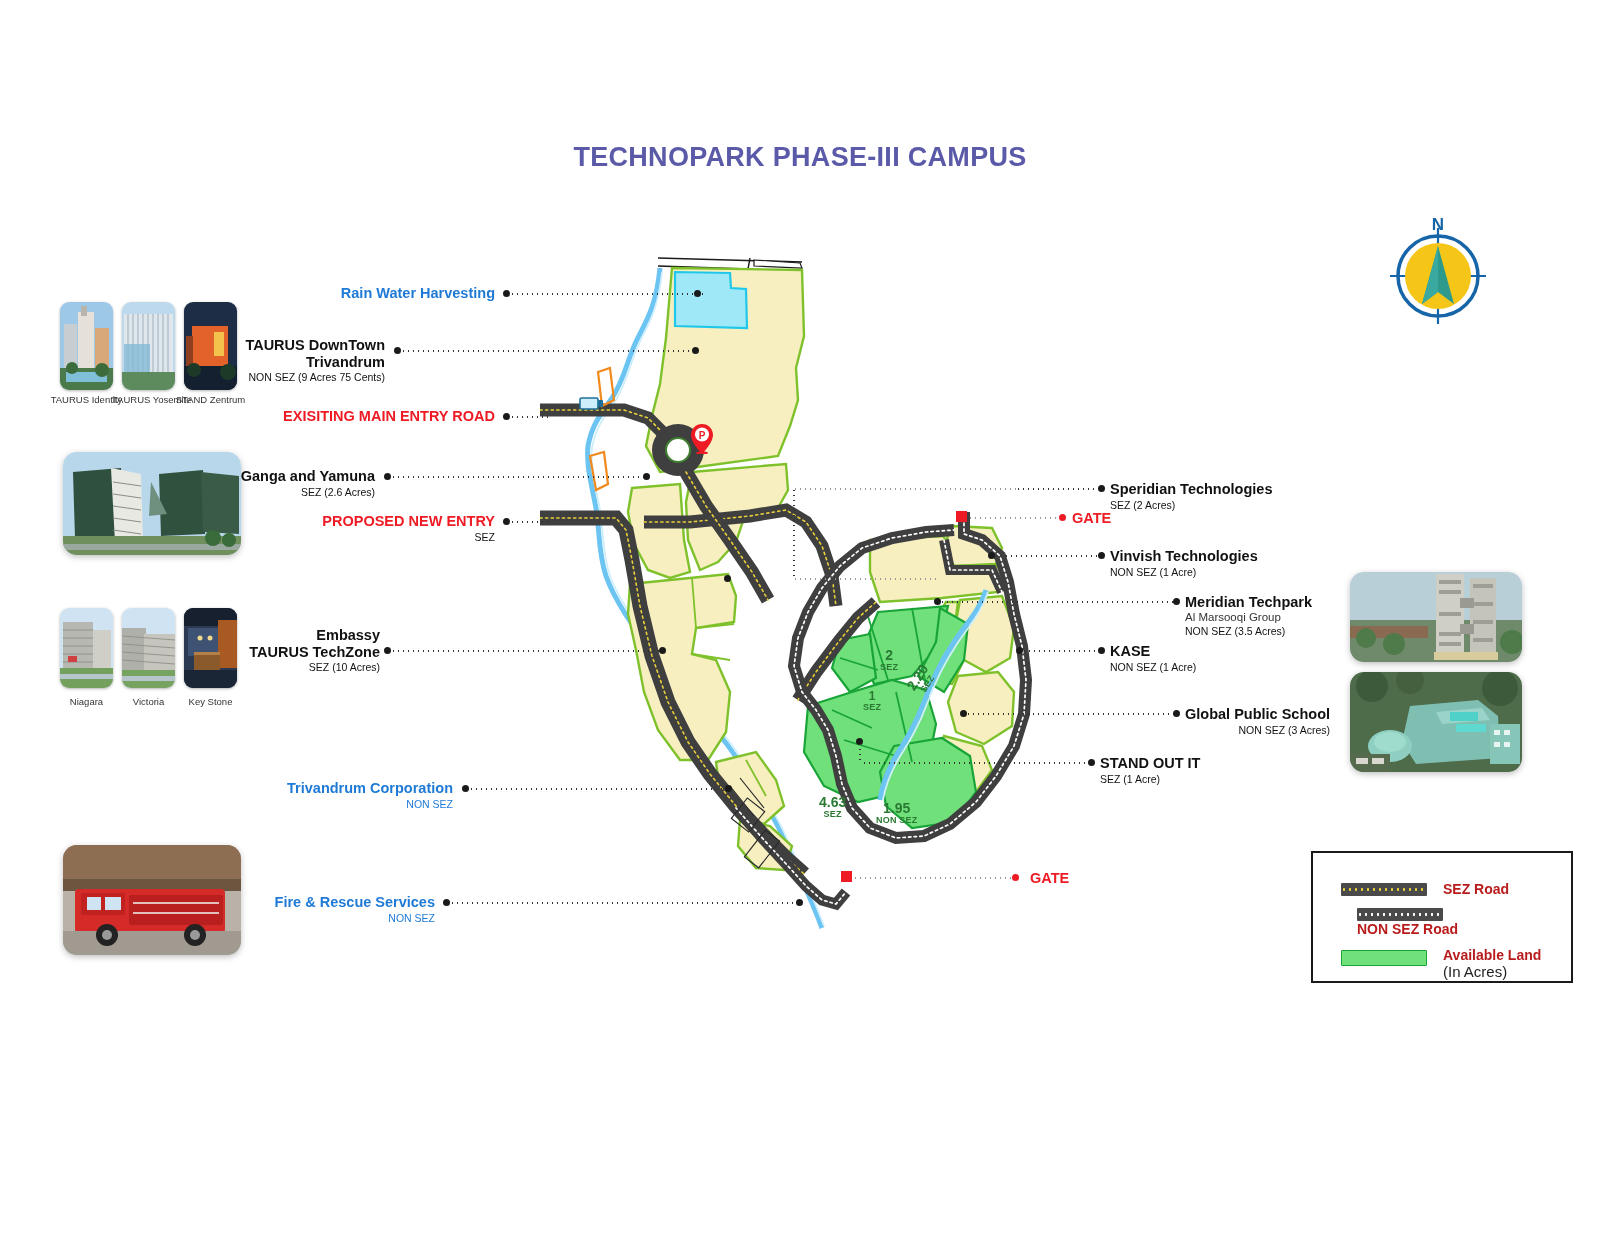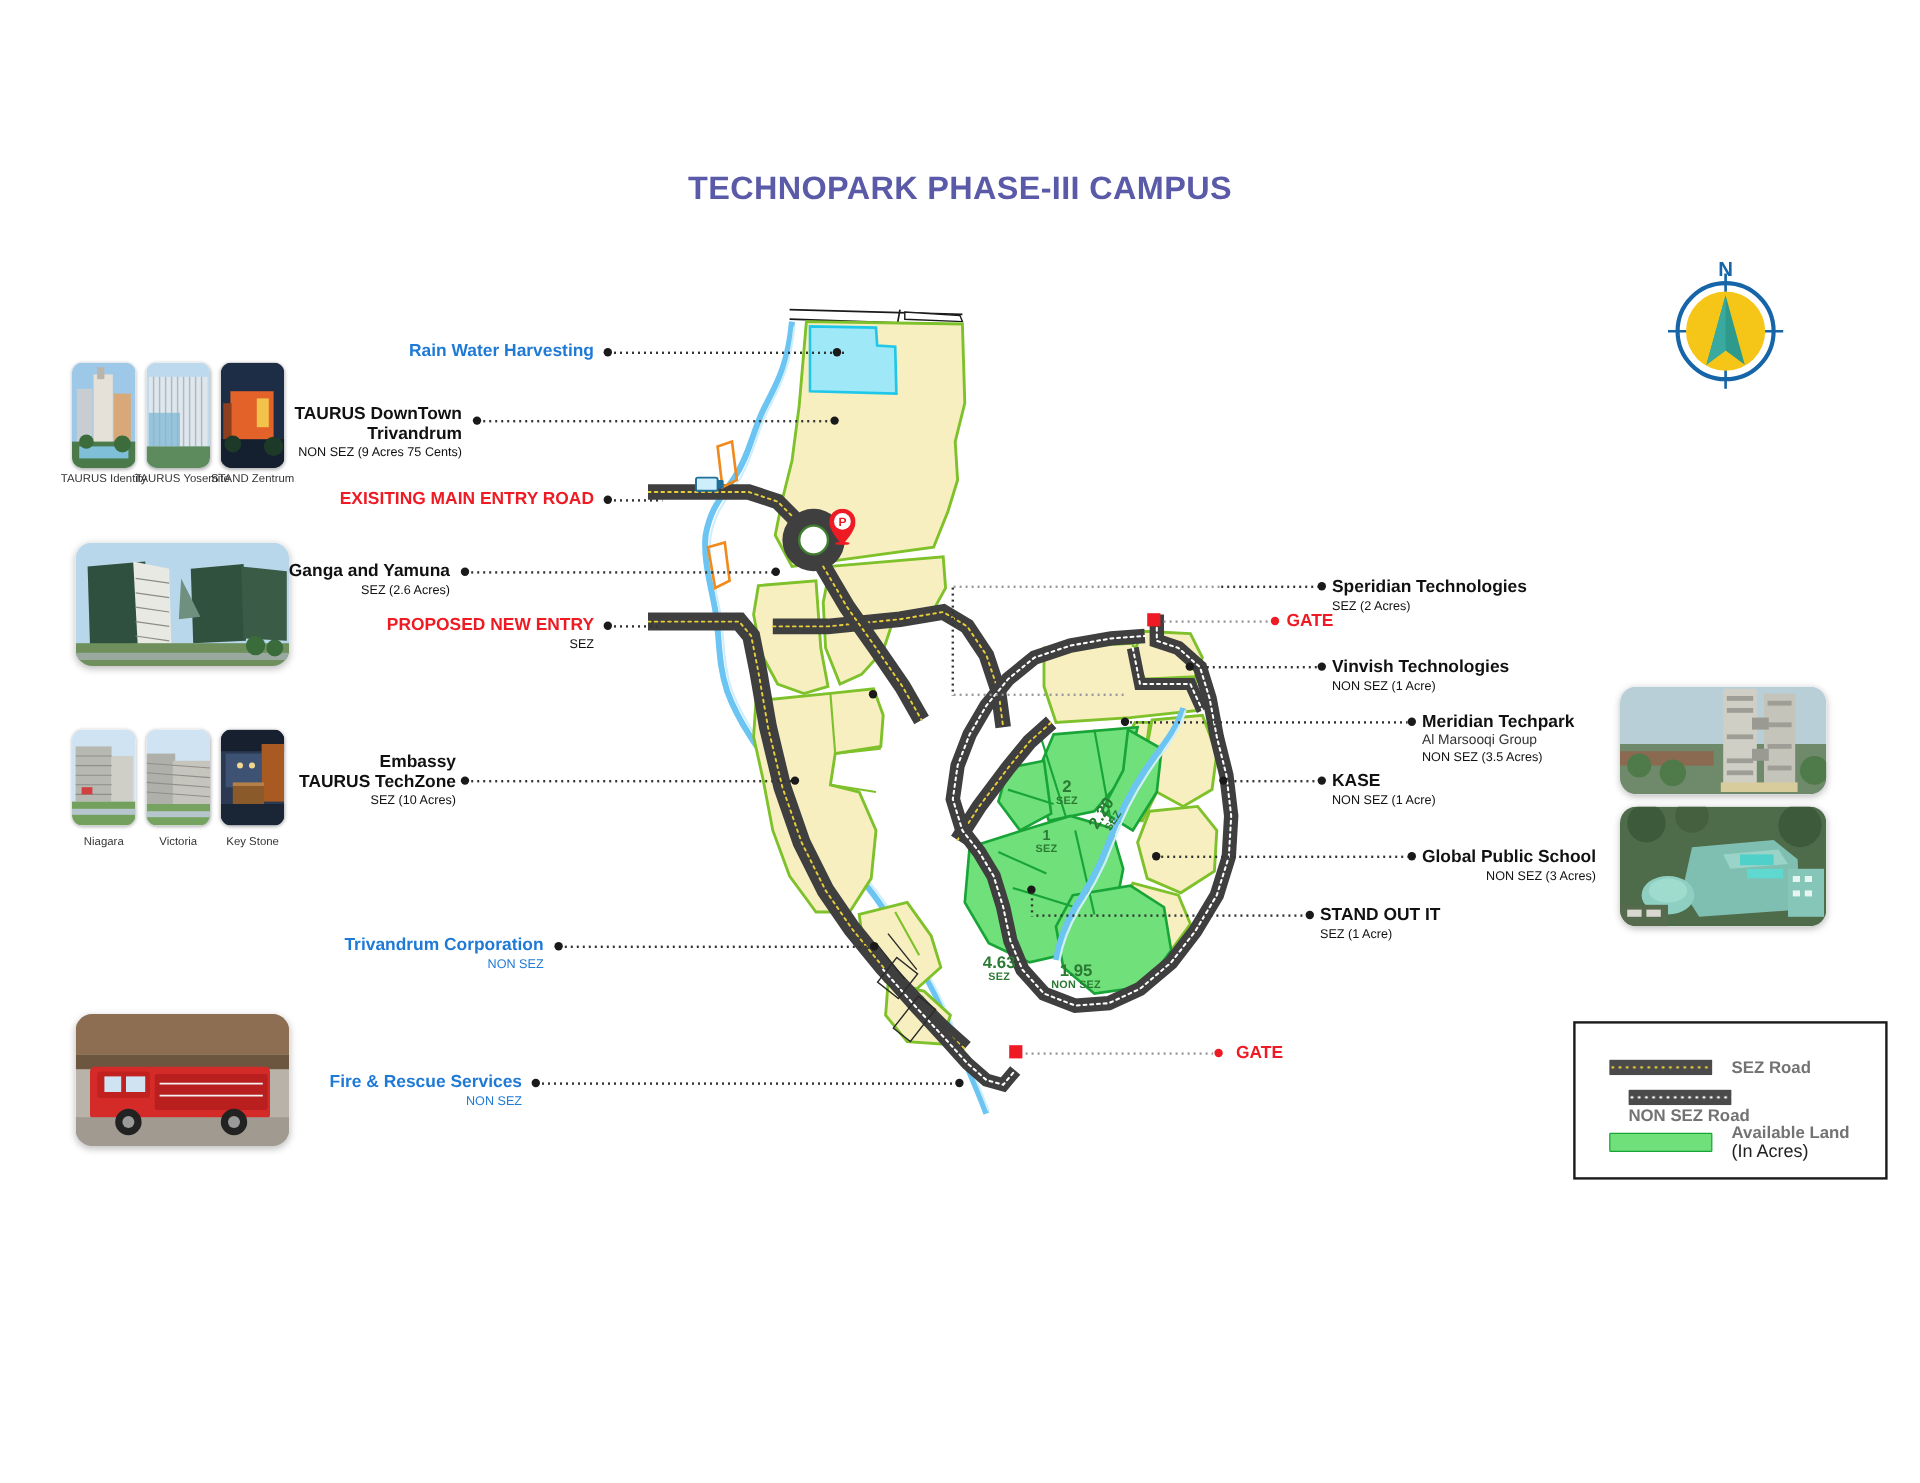--- a/index.html
+++ b/index.html
@@ -60,21 +60,21 @@
     border:2px solid #1a1a1a;background:#fff;}
   .lg-row{position:absolute;display:flex;align-items:center;}
   .lg-swatch{width:86px;height:13px;border-radius:1px;}
   .lg-swatch.sez{background:#4a4a4a;
       background-image:radial-gradient(circle,#e8cf3a 1.1px,transparent 1.3px);
       background-size:6px 13px;background-position:0 center;background-repeat:repeat-x;}
   .lg-swatch.nonsez{background:#4a4a4a;
       background-image:radial-gradient(circle,#ffffff 1.1px,transparent 1.3px);
       background-size:6px 13px;background-position:0 center;background-repeat:repeat-x;}
   .lg-swatch.land{background:#6fe07a;border:1.5px solid #18a437;height:16px;box-sizing:border-box;}
-  .lg-txt{font-size:14px;font-weight:bold;color:#737373;margin-left:16px;white-space:nowrap;}
+  .lg-txt{font-size:14px;font-weight:bold;color:#b91c1c;margin-left:16px;white-space:nowrap;}
   .lg-sub{font-size:15px;font-weight:normal;color:#222;}
 
   
   .parcel-num{position:absolute;text-align:center;color:#2b7a33;line-height:1.05;
       font-weight:bold;white-space:nowrap;}
   .parcel-num .n{font-size:14px;}
   .parcel-num .s{font-size:9px;font-weight:bold;letter-spacing:.2px;}
   .parcel-num.small .n{font-size:12px;}
   .parcel-num.rot{transform:rotate(-58deg);transform-origin:center;}
 
@@ -596,17 +596,17 @@
     <span class="lg-swatch sez"></span>
     <span class="lg-txt">SEZ Road</span>
   </div>
   <div class="lg-row" style="left:28px;top:55px;flex-direction:column;">
     <span class="lg-swatch nonsez"></span>
     <span class="lg-txt">NON SEZ Road</span>
   </div>
   <div class="lg-row" style="left:28px;top:82px;">
     <span class="lg-swatch land"></span>
     <span style="margin-left:16px;">
-      <span class="lg-txt" style="margin-left:0;display:block;">Available Land</span>
+      <span class="lg-txt" style="margin-left:0;display:block;margin-top:12px;">Available Land</span>
       <span class="lg-sub">(In Acres)</span>
     </span>
   </div>
 </div>
 
 </body></html>

